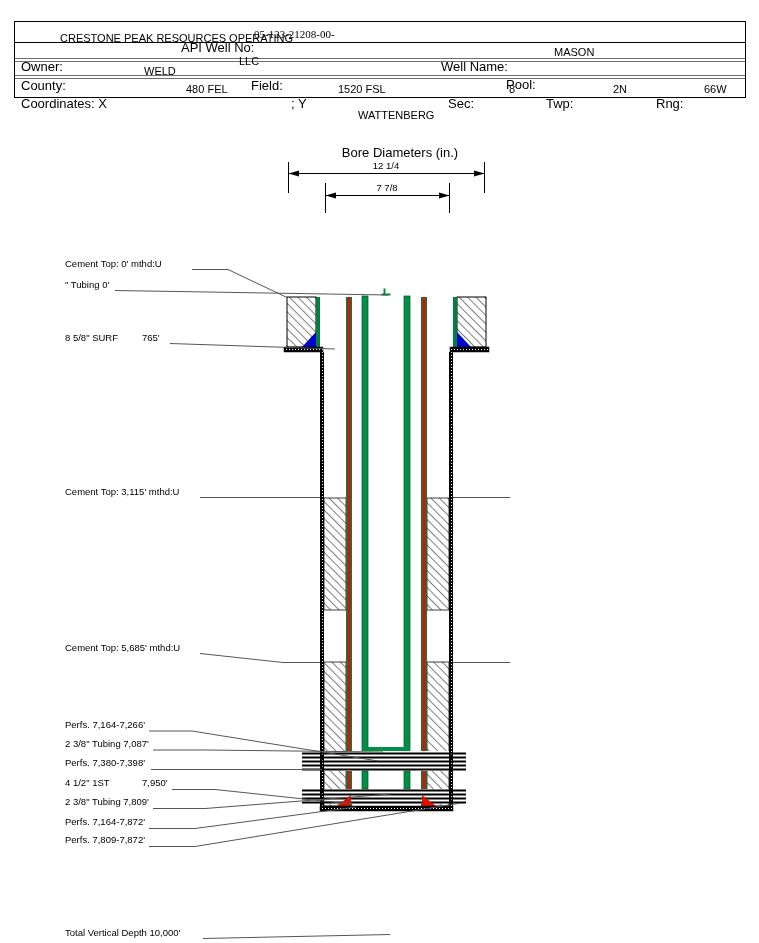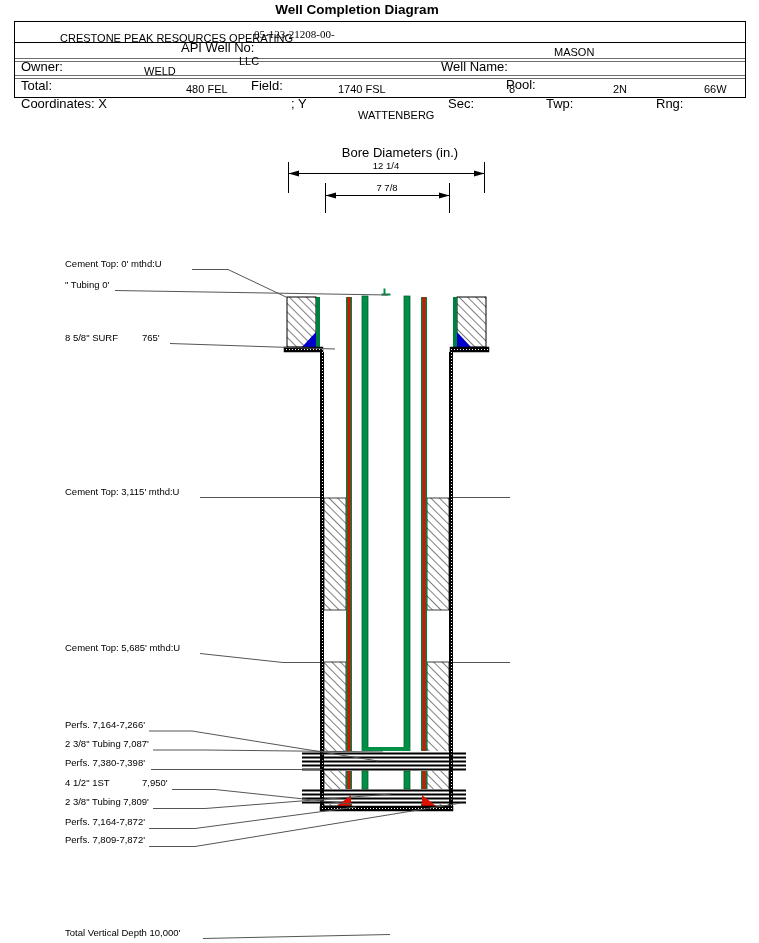--- a/index.html
+++ b/index.html
@@ -148,47 +148,46 @@
       <text x="65" y="766">Perfs. 7,380-7,398'</text>
       <text x="65" y="786">4 1/2" 1ST</text>
       <text x="142" y="786">7,950'</text>
       <text x="65" y="805">2 3/8" Tubing 7,809'</text>
       <text x="65" y="825">Perfs. 7,164-7,872'</text>
       <text x="65" y="843">Perfs. 7,809-7,872'</text>
       <text x="65" y="936">Total Vertical Depth 10,000'</text>
     </g>
   </svg>
 
-  <div class="title">Well Completion Diagram</div>
 
   <div class="hdr">
     <div class="hline" style="top:20px;"></div>
     <div class="sep" style="top:36px;"></div>
     <div class="sep" style="top:53px;"></div>
 
     <div class="lbl" style="left:166px;top:3px;">API Well No:</div>
     <div class="val" style="left:239px;top:6px;font-size:11px;font-family:Liberation Serif, serif;">05-123-21208-00-</div>
 
     <div class="lbl" style="left:6px;top:22px;">Owner:</div>
     <div class="val ctr" style="left:45px;top:10px;width:226px;">CRESTONE PEAK RESOURCES OPERATING</div>
     <div class="val ctr" style="left:174px;top:33px;width:120px;">LLC</div>
     <div class="lbl" style="left:426px;top:22px;">Well Name:</div>
     <div class="val" style="left:539px;top:24px;">MASON</div>
 
-    <div class="lbl" style="left:6px;top:41px;">Total:</div>
+    <div class="lbl" style="left:6px;top:41px;">County:</div>
     <div class="val" style="left:101px;top:43px;margin-left:28px;">WELD</div>
     <div class="lbl" style="left:236px;top:41px;">Field:</div>
     <div class="val" style="left:343px;top:43px;margin-top:44px;">WATTENBERG</div>
     <div class="lbl" style="left:491px;top:40px;">Pool:</div>
     <div class="val" style="left:545px;top:43px;"></div>
 
     <div class="lbl" style="left:6px;top:59px;">Coordinates: X</div>
     <div class="val" style="left:171px;top:61px;">480 FEL</div>
     <div class="lbl" style="left:276px;top:59px;">; Y</div>
-    <div class="val" style="left:323px;top:61px;">1740 FSL</div>
+    <div class="val" style="left:323px;top:61px;">1520 FSL</div>
     <div class="lbl" style="left:433px;top:59px;">Sec:</div>
     <div class="val" style="left:494px;top:61px;">8</div>
     <div class="lbl" style="left:531px;top:59px;">Twp:</div>
     <div class="val" style="left:598px;top:61px;">2N</div>
     <div class="lbl" style="left:641px;top:59px;">Rng:</div>
     <div class="val" style="left:689px;top:61px;">66W</div>
   </div>
 
 
 </div>

